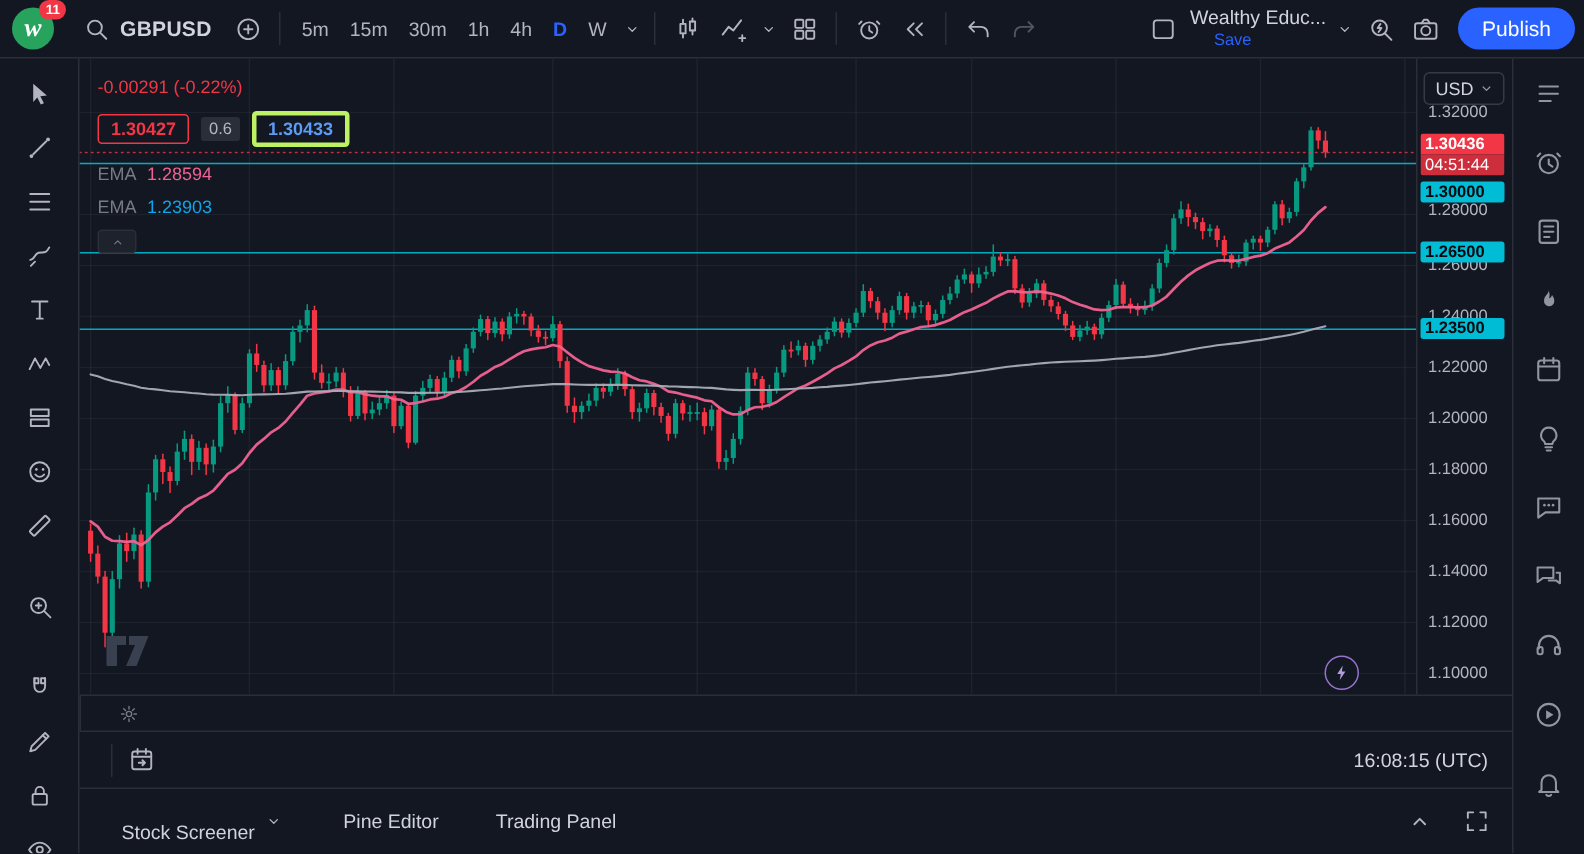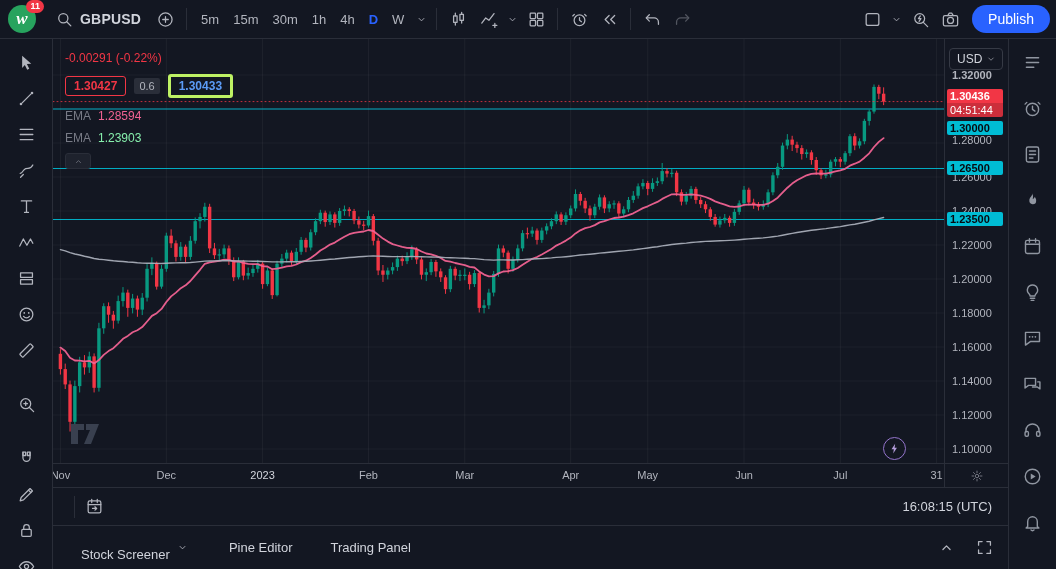--- a/index.html
+++ b/index.html
@@ -178,20 +178,24 @@
         <path d="M19.5 10H10a5.5 5.5 0 0 0-5.5 5.5V18"></path>
       </svg>
     </span>
 
   <div class="right-cluster">
     <span class="icon">
         <svg viewBox="0 0 24 24">
           <rect x="4" y="4.5" width="16" height="15" rx="2.5"></rect>
         </svg>
       </span>
+    <div class="layout-name-block">
+      <span class="layout-name">Wealthy Educ...</span>
+      <span class="save-label">Save</span>
+    </div>
     <span class="icon mini">
         <svg viewBox="0 0 24 24">
           <path d="M7.5 10l4.5 4.5L16.5 10"></path>
         </svg>
       </span>
     <span class="icon">
         <svg viewBox="0 0 24 24">
           <circle cx="11" cy="10.8" r="6.2"></circle>
           <path d="M15.6 15.6L21 21"></path>
           <path d="M11.8 7.5l-2.4 3.4h3.2l-2.4 3.4"></path>
@@ -683,21 +687,21 @@
             <span class="spread-box">0.6</span>
             <span class="buy-box">1.30433</span>
           </div>
           <div id="indicatorRows">
               <div class="ind-row">
                 <span>EMA</span>
                 <span style="color: rgb(240, 98, 146);">1.28594</span>
               </div>
               <div class="ind-row">
                 <span>EMA</span>
-                <span style="color: #86efac;">1.23903</span>
+                <span style="color: #0ea5e9;">1.23903</span>
               </div>
             </div>
           <div class="collapse-btn">
               <svg viewBox="0 0 24 24">
                 <path d="M7.5 14.5L12 10l4.5 4.5"></path>
               </svg>
             </div>
         </div>
 
         <div class="watermark">
@@ -716,21 +720,21 @@
       <div class="axis" id="axis">
         <div class="usd-select">
           <span>USD</span>
           <span class="icon">
               <svg viewBox="0 0 24 24">
                 <path d="M7.5 10l4.5 4.5L16.5 10"></path>
               </svg>
             </span>
         </div>
         <div id="axisTicks">
-            <div class="tick" style="top: 30px; font-weight: bold;">1.32000</div>
+            <div class="tick" style="top: 30px;">1.32000</div>
             <div class="tick" style="top: 64px;">1.30000</div>
             <div class="tick" style="top: 95px; text-align: center;">1.28000</div>
             <div class="tick" style="top: 132px;">1.26000</div>
             <div class="tick" style="top: 166px;">1.24000</div>
             <div class="tick" style="top: 200px;">1.22000</div>
             <div class="tick" style="top: 234px;">1.20000</div>
             <div class="tick" style="top: 268px;">1.18000</div>
             <div class="tick" style="top: 302px;">1.16000</div>
             <div class="tick" style="top: 336px;">1.14000</div>
             <div class="tick" style="top: 370px;">1.12000</div>
@@ -742,32 +746,20 @@
             <div class="level-label" style="top: 172.5px; background: rgb(0, 188, 212);">1.23500</div>
           </div>
         <div class="last-label" id="lastLabel" style="top: 49.588px;">
           <div class="lp">1.30436</div>
           <div class="cdwn">04:51:44</div>
         </div>
       </div>
     </div>
 
     <div class="time-axis">
-      <div class="time-labels" id="timeLabels">
-          <span class="tlabel" style="left: -14.5929px;">Nov</span>
-          <span class="tlabel" style="left: 91.3197px;">Dec</span>
-          <span class="tlabel strong" style="left: 187.604px;">2023</span>
-          <span class="tlabel" style="left: 293.516px;">Feb</span>
-          <span class="tlabel" style="left: 389.801px;">Mar</span>
-          <span class="tlabel" style="left: 495.713px;">Apr</span>
-          <span class="tlabel" style="left: 572.74px;">May</span>
-          <span class="tlabel" style="left: 669.025px;">Jun</span>
-          <span class="tlabel" style="left: 765.309px;">Jul</span>
-          <span class="tlabel" style="left: 861.593px;">31</span>
-        </div>
       <div class="axis-corner">
           <svg viewBox="0 0 24 24">
             <circle cx="12" cy="12" r="3"></circle>
             <path d="M12 3.5v2.8M12 17.7v2.8M3.5 12h2.8M17.7 12h2.8M6 6l2 2M16 16l2 2M18 6l-2 2M8 16l-2 2"></path>
           </svg>
         </div>
     </div>
 
     <div class="range-bar">
       <div class="sep"></div>

